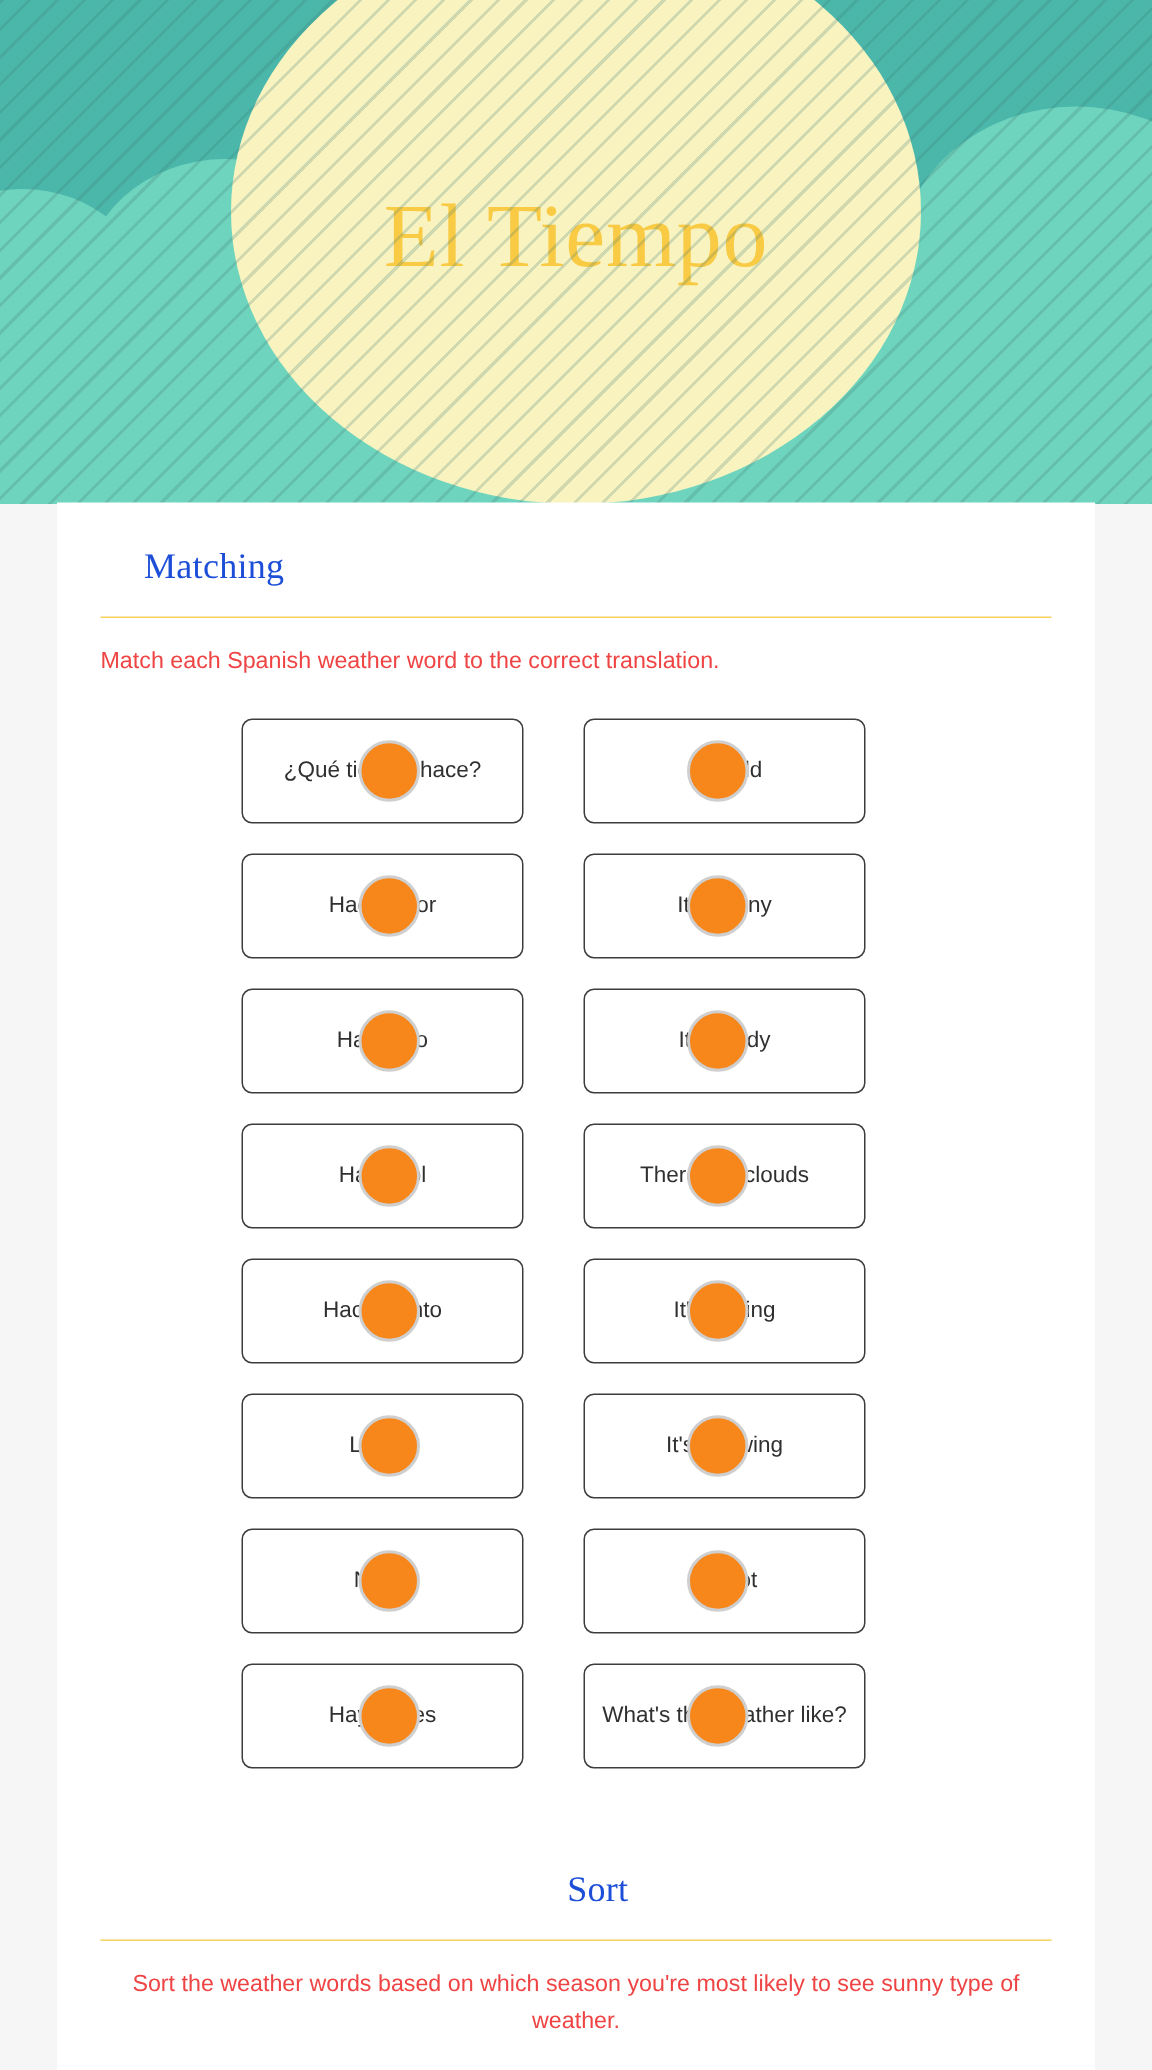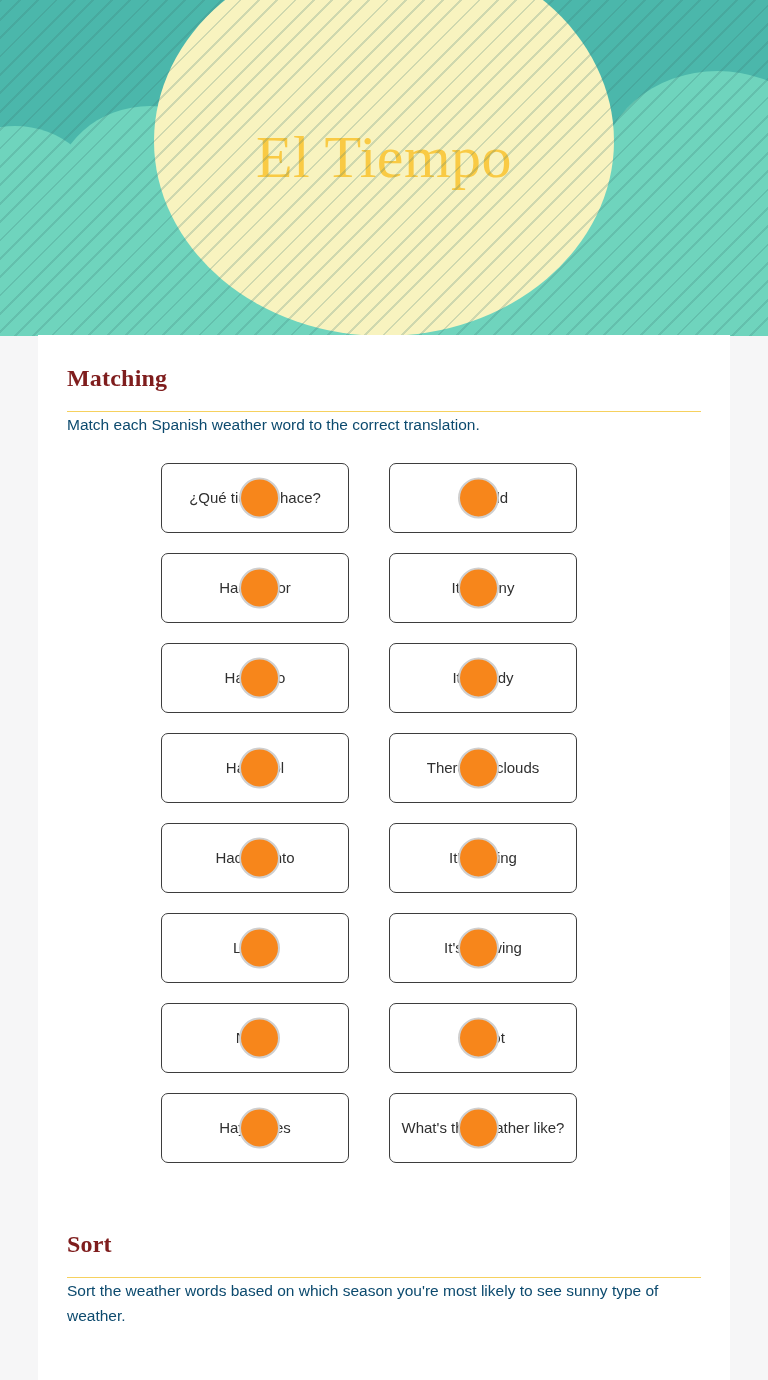--- a/index.html
+++ b/index.html
@@ -109,34 +109,36 @@
     background: #ffffff;
     z-index: 8;
     padding: 30px 29px 0 29px;
   }
 
   .section { margin-bottom: 0; }
 
   .section-title {
     font-family: "Liberation Serif", serif;
     font-size: 24px;
-    font-weight: 700;
-    color: #7f1d1d;
+    font-weight: 400;
+    color: #1d4ed8;
     line-height: 1.15;
     letter-spacing: 0.2px;
+    margin-left: 29px;
   }
   .section-rule {
     height: 1px;
     background: #f6d15e;
     margin-top: 18px;
   }
   .section-desc {
     font-size: 15.5px;
-    color: #0c4a6e;
+    color: #ef4444;
     line-height: 1.65;
+    margin-top: 16px;
   }
 
   
   .match-grid {
     margin-top: 16px;
   }
   .match-row {
     display: flex;
     align-items: center;
     height: 90px;
@@ -177,21 +179,21 @@
     background: #f7861b;
     border: 2px solid #cfcfcf;
     top: 50%;
     transform: translateY(-50%);
     z-index: 4;
   }
   .dot-left  { right: 73px; }
   .dot-right { left: 73px; }
 
   
-  .sort-section { margin-top: 58px; }
+  .sort-section { margin-top: 58px; text-align: center; }
 </style>
 </head>
 <body>
 
 <div class="page">
 
   <div class="hero">
 
     <div class="cloud-band">
       <div class="lump lump-a"></div>

